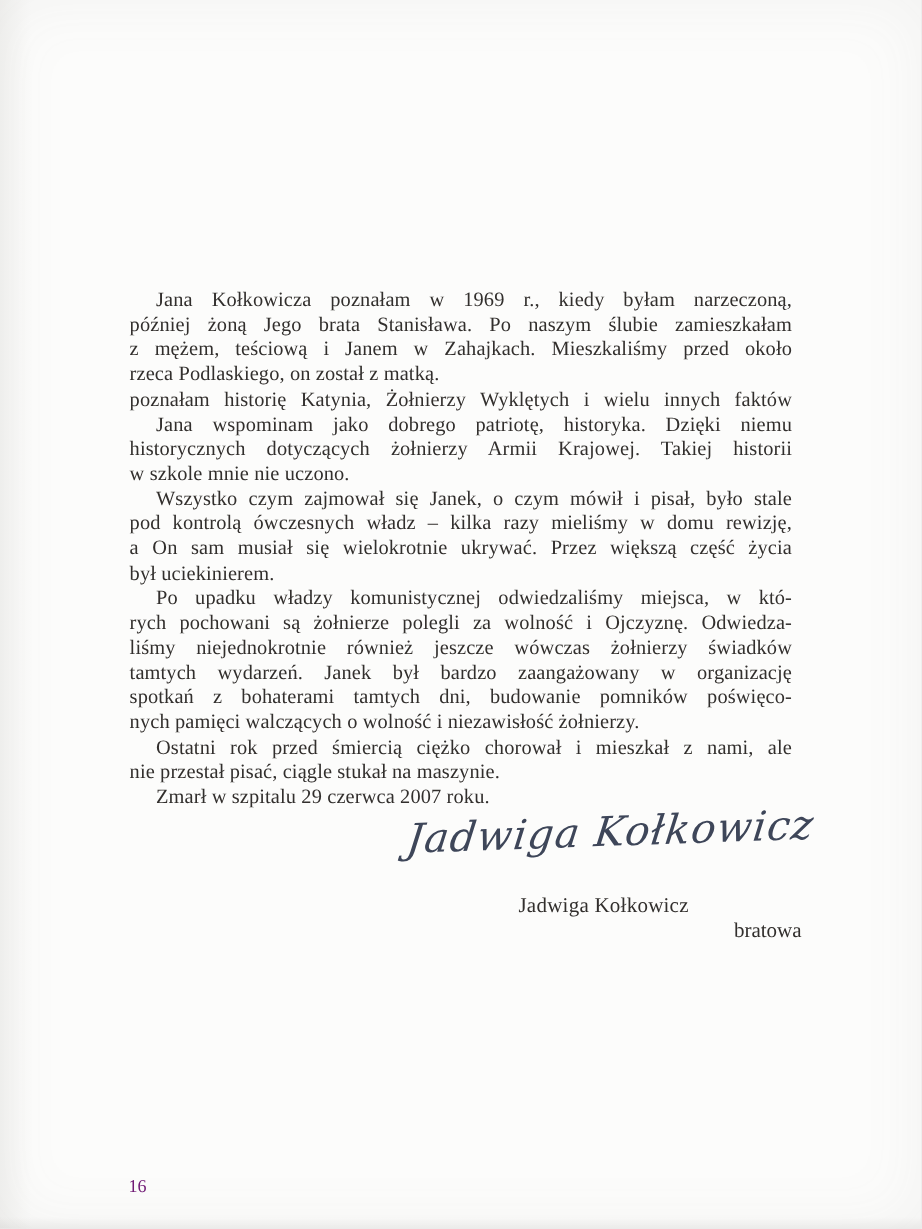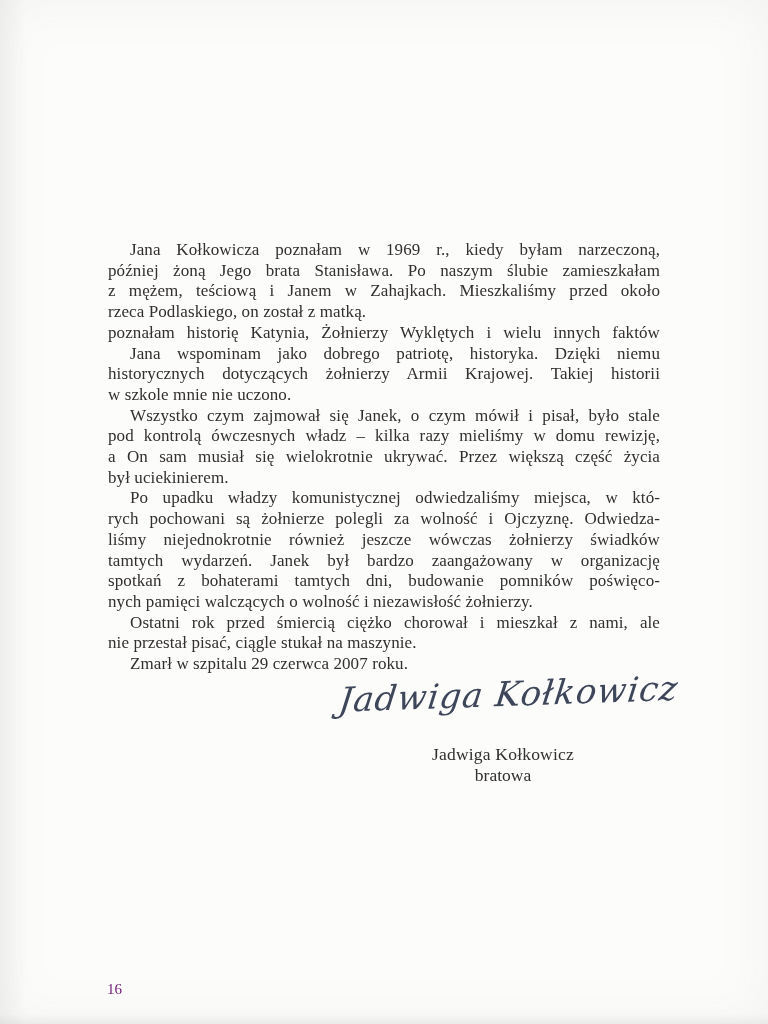--- a/index.html
+++ b/index.html
@@ -72,20 +72,21 @@
     white-space: nowrap;
   }
   .sig-name {
     font-size: 17.5px;
     line-height: 21px;
     letter-spacing: 0.2px;
   }
   .sig-role {
     font-size: 17.5px;
     line-height: 21px;
+    text-align: right;
   }
   .page-number {
     position: absolute;
     left: 107px;
     top: 981px;
     font-size: 15px;
     color: #701a75;
   }
 </style>
 </head>

